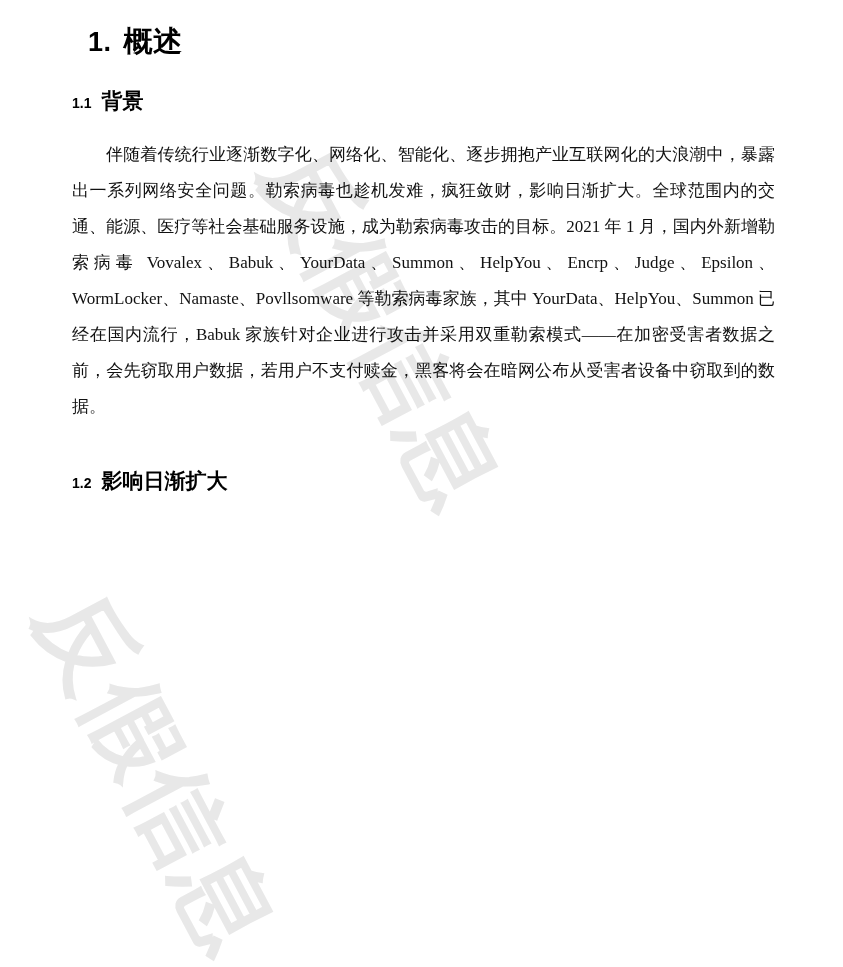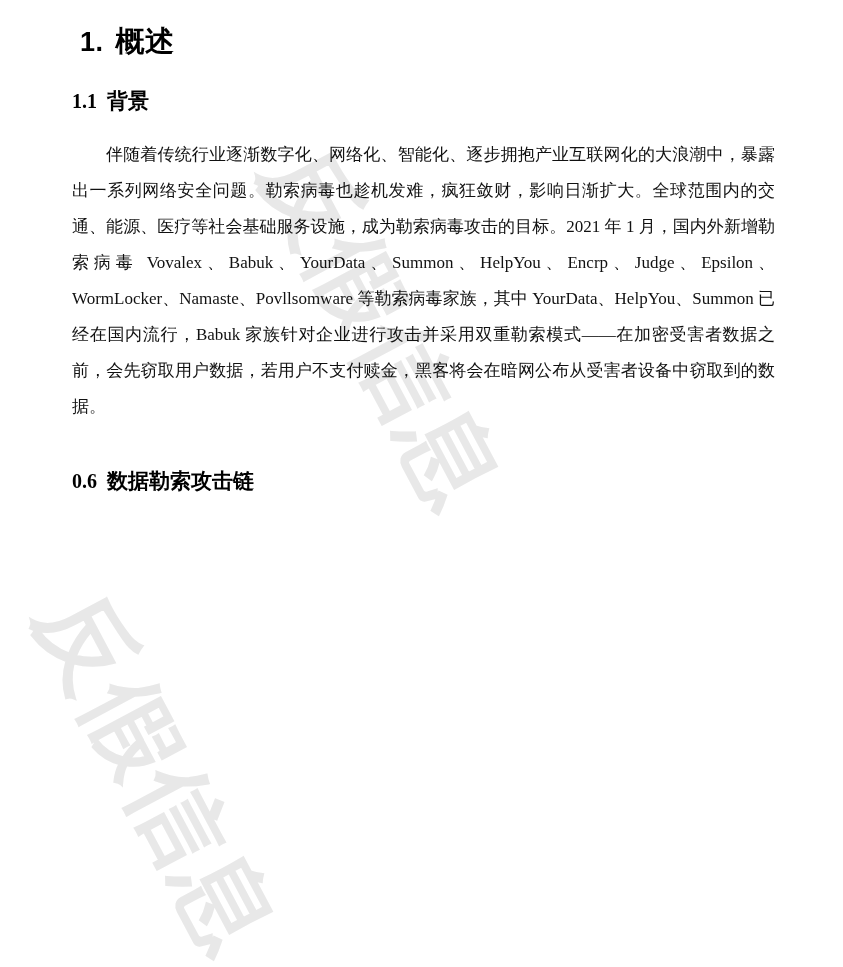--- a/index.html
+++ b/index.html
@@ -55,44 +55,44 @@
     transform: rotate(62deg);
   }
   .content {
     position: relative;
     z-index: 2;
   }
   h1.doc-h1 {
     font-family: "DejaVu Sans", sans-serif;
     font-size: 29px;
     font-weight: 700;
-    margin: 0 0 0 8px;
+    margin: 0 0 0 16px;
     padding: 0;
     line-height: 1.35;
     letter-spacing: 0.5px;
   }
   h1.doc-h1 .num {
     font-family: "Liberation Sans", sans-serif;
     font-weight: 700;
     margin-right: 12px;
     font-size: 27px;
   }
   h2.doc-h2 {
     font-family: "DejaVu Sans", sans-serif;
     font-size: 21px;
     font-weight: 700;
     margin: 26px 0 0 0;
     padding: 0;
     line-height: 1.4;
   }
   h2.doc-h2 .num {
-    font-family: Liberation Serif, serif;
+    font-family: Liberation Sans, sans-serif;
     font-weight: 700;
     margin-right: 10px;
-    font-size: 20px;
+    font-size: 14px;
   }
   h2.sec2 {
     margin-top: 42px;
   }
   p.para {
     font-family: "Liberation Serif", serif;
     font-size: 17px;
     line-height: 2.12;
     margin: 14px 0 0 0;
     text-indent: 2em;
@@ -124,18 +124,18 @@
     </h1>
 
     <h2 class="doc-h2">
       <span class="num">1.1</span><span>背景</span>
     </h2>
 
     <p class="para first">伴随着传统行业逐渐数字化、网络化、智能化、逐步拥抱产业互联网化的大浪潮中，暴露出一系列网络安全问题。勒索病毒也趁机发难，疯狂敛财，影响日渐扩大。全球范围内的交通、能源、医疗等社会基础服务设施，成为勒索病毒攻击的目标。2021 年 1 月，国内外新增勒索病毒 Vovalex、Babuk、YourData、Summon、HelpYou、Encrp、Judge、Epsilon、WormLocker、Namaste、Povllsomware 等勒索病毒家族，其中 YourData、HelpYou、Summon 已经在国内流行，Babuk 家族针对企业进行攻击并采用双重勒索模式——在加密受害者数据之前，会先窃取用户数据，若用户不支付赎金，黑客将会在暗网公布从受害者设备中窃取到的数据。</p>
 
 
     <h2 class="doc-h2 sec2">
-      <span class="num">0.6</span><span>数据勒索攻击链</span>
+      <span class="num">1.2</span><span>影响日渐扩大</span>
     </h2>
 
 
   </div>
 </div>
 
 </body></html>

